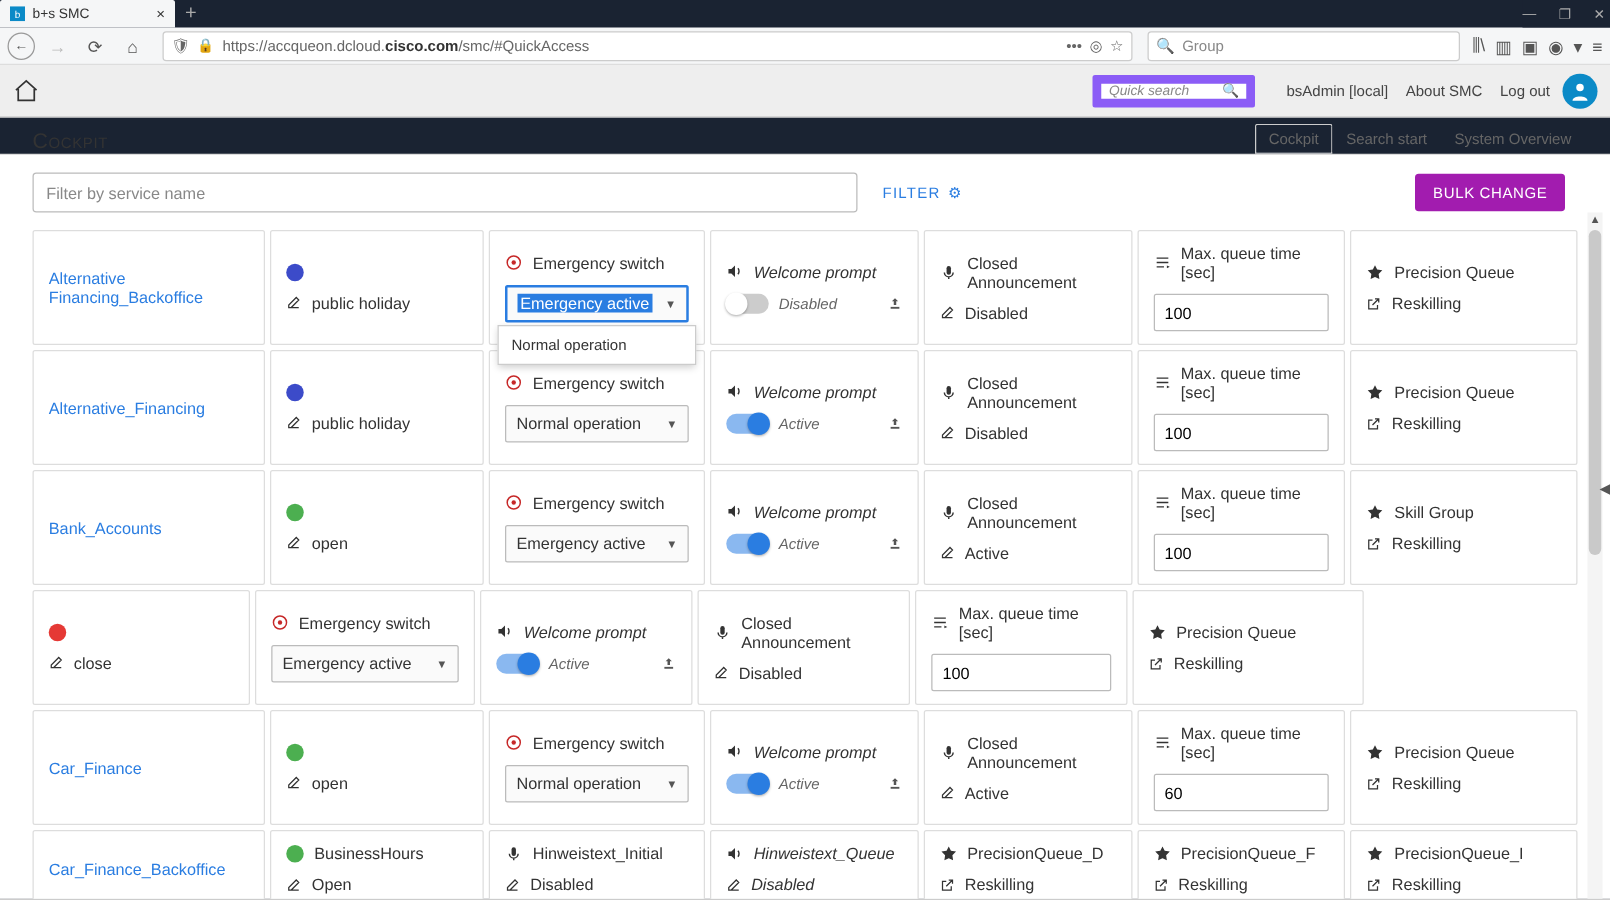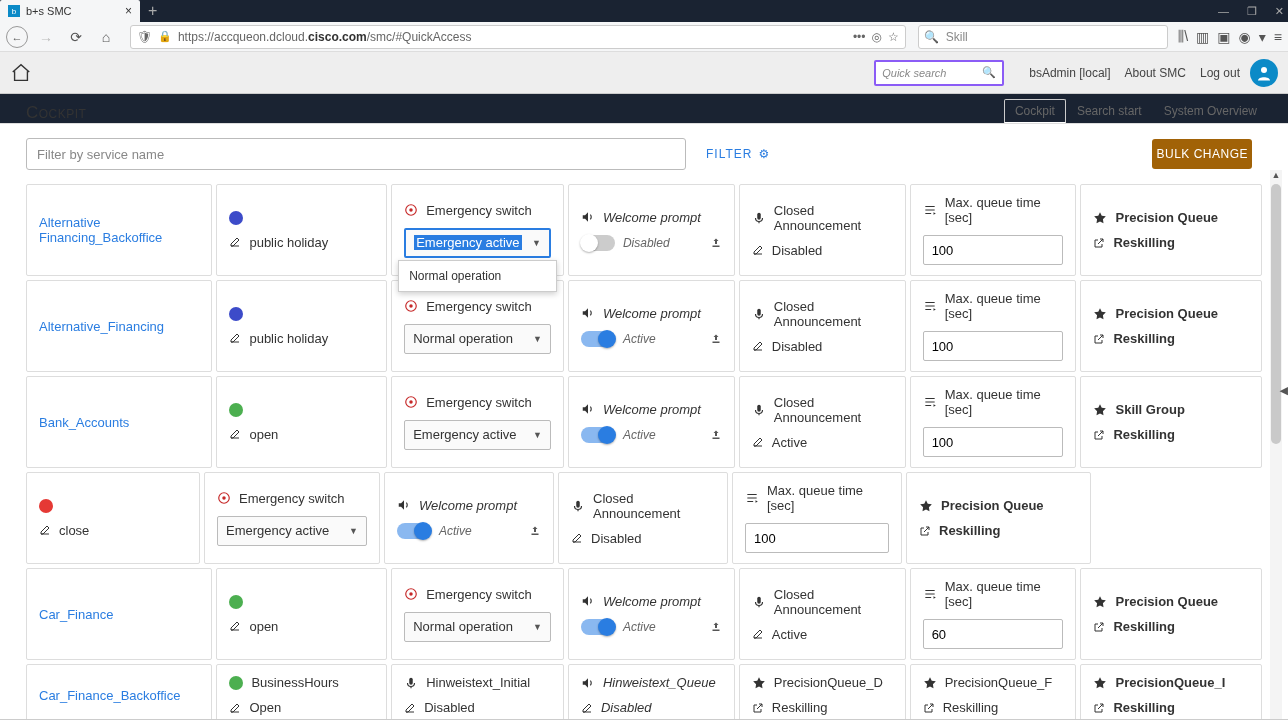--- a/index.html
+++ b/index.html
@@ -22,51 +22,51 @@
 .urlbar .lock { font-size:11px; }
 .urlbar .url b { color:#333; font-weight:600; }
 .urlbar-icons { margin-left:auto; display:flex; gap:6px; align-items:center; font-size:12px; color:#666; }
 .searchbar { width:250px; height:24px; background:#fff; border:1px solid #ccc; border-radius:3px; display:flex; align-items:center; padding:0 6px; gap:6px; font-size:12px; color:#888; }
 .toolicons { display:flex; gap:8px; align-items:center; color:#555; font-size:14px; margin-left:4px; }
 
 
 .app { background:#fff; height:calc(725px - 22px - 22px - 30px - 28px - 28px); overflow:hidden; position:relative; }
 .appheader { height:42px; background:#eee; border-bottom:1px solid #ccc; display:flex; align-items:center; padding:0 10px; }
 .home-icon { width:22px; height:22px; }
-.quicksearch { margin-left:auto; height:26px; width:130px; border:2px solid #8b5cf6; background:#fff; border-radius:2px; display:flex; align-items:center; padding:0 6px; font-size:11px; color:#888; font-style:italic; }
+.quicksearch { margin-left:auto; height:26px; width:130px; border:7px solid #8b5cf6; background:#fff; border-radius:2px; display:flex; align-items:center; padding:0 6px; font-size:11px; color:#888; font-style:italic; }
 .quicksearch .mag { margin-left:auto; color:#2a5db0; font-style:normal; }
 .applinks { display:flex; gap:14px; margin-left:25px; font-size:12px; color:#444; }
 .applinks span { cursor:pointer; }
 .avatar { width:28px; height:28px; border-radius:50%; background:#0b8ac7; margin-left:10px; display:flex; align-items:center; justify-content:center; }
 .avatar svg{display:block}
 
 .subheader { height:30px; display:flex; align-items:flex-end; padding:0 20px 0 26px; border-bottom:1px solid #ddd; }
 .pagetitle { font-size:17px; letter-spacing:0.5px; font-variant:small-caps; color:#333; }
 .tabs { margin-left:auto; display:flex; }
 .tabbtn { padding:4px 10px; font-size:12px; color:#666; border:1px solid transparent; cursor:pointer; }
 .tabbtn.active { border:1px solid #ccc; border-bottom-color:#fff; border-radius:2px 2px 0 0; }
 
 .toolbar { display:flex; align-items:center; padding:14px 26px 14px 26px; gap:20px; }
 .filterbox { flex:1; max-width:660px; height:32px; border:1px solid #bbb; border-radius:3px; padding:0 10px; font-size:13px; color:#888; display:flex; align-items:center; }
 .filterlink { color:#2a7de1; font-size:12px; letter-spacing:1px; display:flex; align-items:center; gap:6px; cursor:pointer; }
-.bulk { margin-left:auto; background:#a16207; color:#fff; padding:8px 4px; font-size:12px; letter-spacing:0.5px; border-radius:3px; margin-right:10px; cursor:pointer; }
+.bulk { margin-left:auto; background:#a21caf; color:#fff; padding:8px 14px; font-size:12px; letter-spacing:0.5px; border-radius:3px; margin-right:10px; cursor:pointer; }
 
 .grid { padding:0 26px 0 26px; position:relative; }
 .grid-scroll { position:absolute; right:6px; top:-14px; bottom:0; width:12px; background:#f4f4f4; display:flex; flex-direction:column; align-items:center; }
 .grid-scroll .arrow{font-size:9px;color:#555}
 .grid-scroll .thumb{background:#c9c9c9;border-radius:6px;width:10px;margin-top:4px;height:260px}
 .row { display:flex; gap:4px; margin-bottom:4px; }
 .cell { border:1px solid #ddd; border-radius:2px; padding:10px 12px; background:#fff; display:flex; flex-direction:column; justify-content:center; gap:10px; }
 .cell.name { width:190px; color:#2a7de1; font-size:13px; justify-content:center; word-break:break-word; }
 .cell.status { width:174px; }
 .cell.emerg { width:176px; }
 .cell.welcome { width:170px;font-style:italic; }
 .cell.closed { width:170px; }
 .cell.queue { width:170px; }
-.cell.skill { width:185px;font-weight:bold; }
+.cell.skill { width:185px; }
 
 .line { display:flex; align-items:center; gap:8px; font-size:13px; color:#333; }
 .line .label { font-size:13px; color:#333; }
 .iconcirc { width:14px; height:14px; border-radius:50%; display:inline-block; }
 .iconcirc.blue { background:#3c4bc9; }
 .iconcirc.green { background:#4caf50; }
 .iconcirc.red { background:#e53935; }
 .editicon { font-size:11px; color:#333; }
 
 .select { position:relative; height:30px; border:1px solid #bbb; border-radius:2px; display:flex; align-items:center; padding:0 8px; font-size:13px; color:#333; background:#fafafa; }
@@ -126,21 +126,21 @@
       <span>https://accqueon.dcloud.</span><b>cisco.com</b><span>/smc/#QuickAccess</span>
     </span>
     <span class="urlbar-icons">
       <span>•••</span>
       <span>◎</span>
       <span>☆</span>
     </span>
   </div>
   <div class="searchbar">
     <span>🔍</span>
-    <span>Skill</span>
+    <span>Group</span>
   </div>
   <div class="toolicons">
     <span>⫼\</span>
     <span>▥</span>
     <span>▣</span>
     <span>◉</span>
     <span>▾</span>
     <span>≡</span>
   </div>
 </div>

